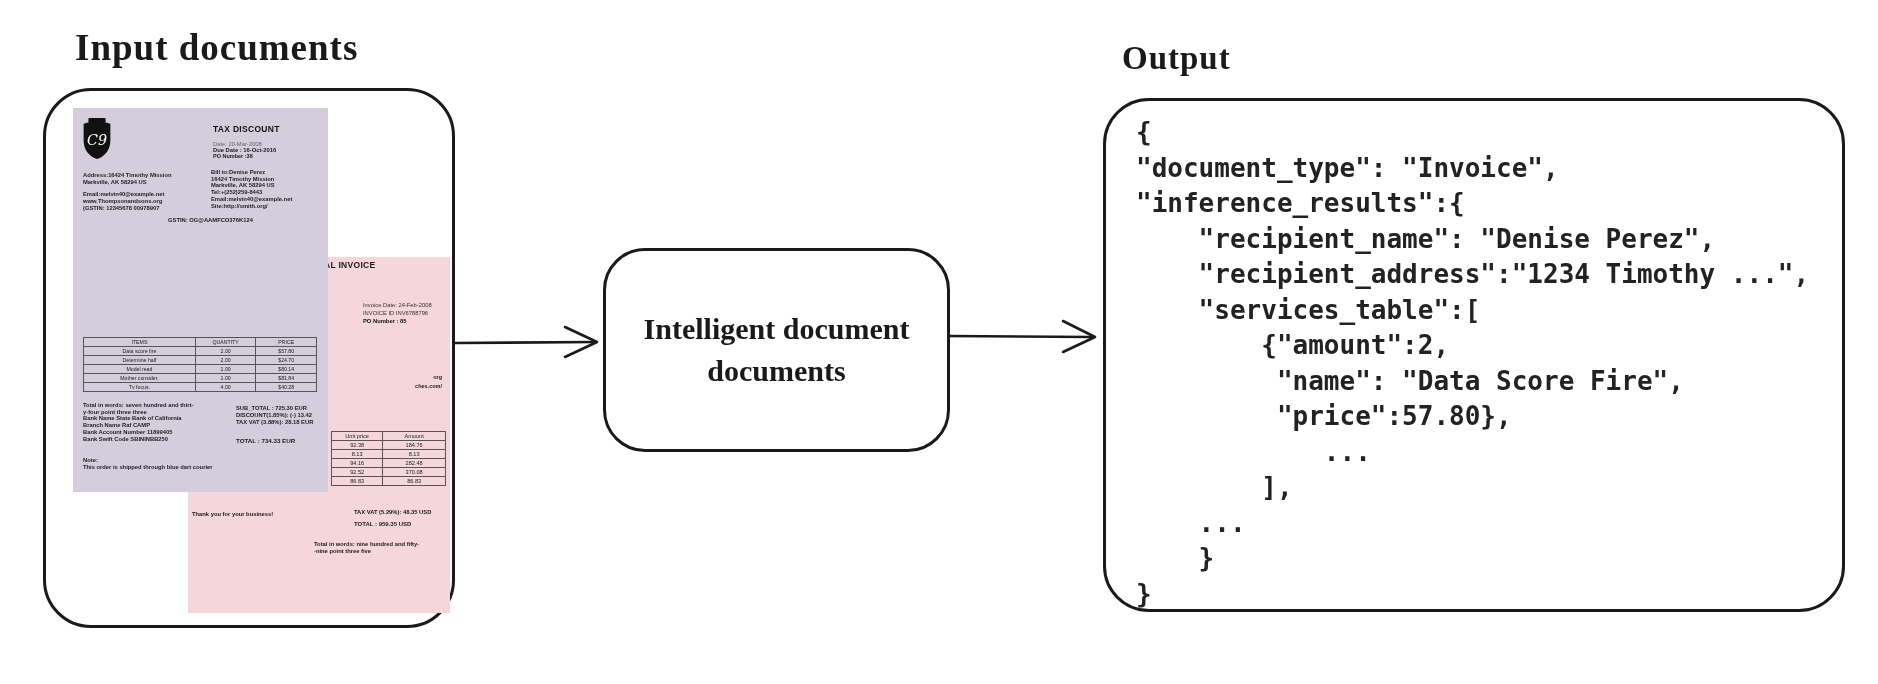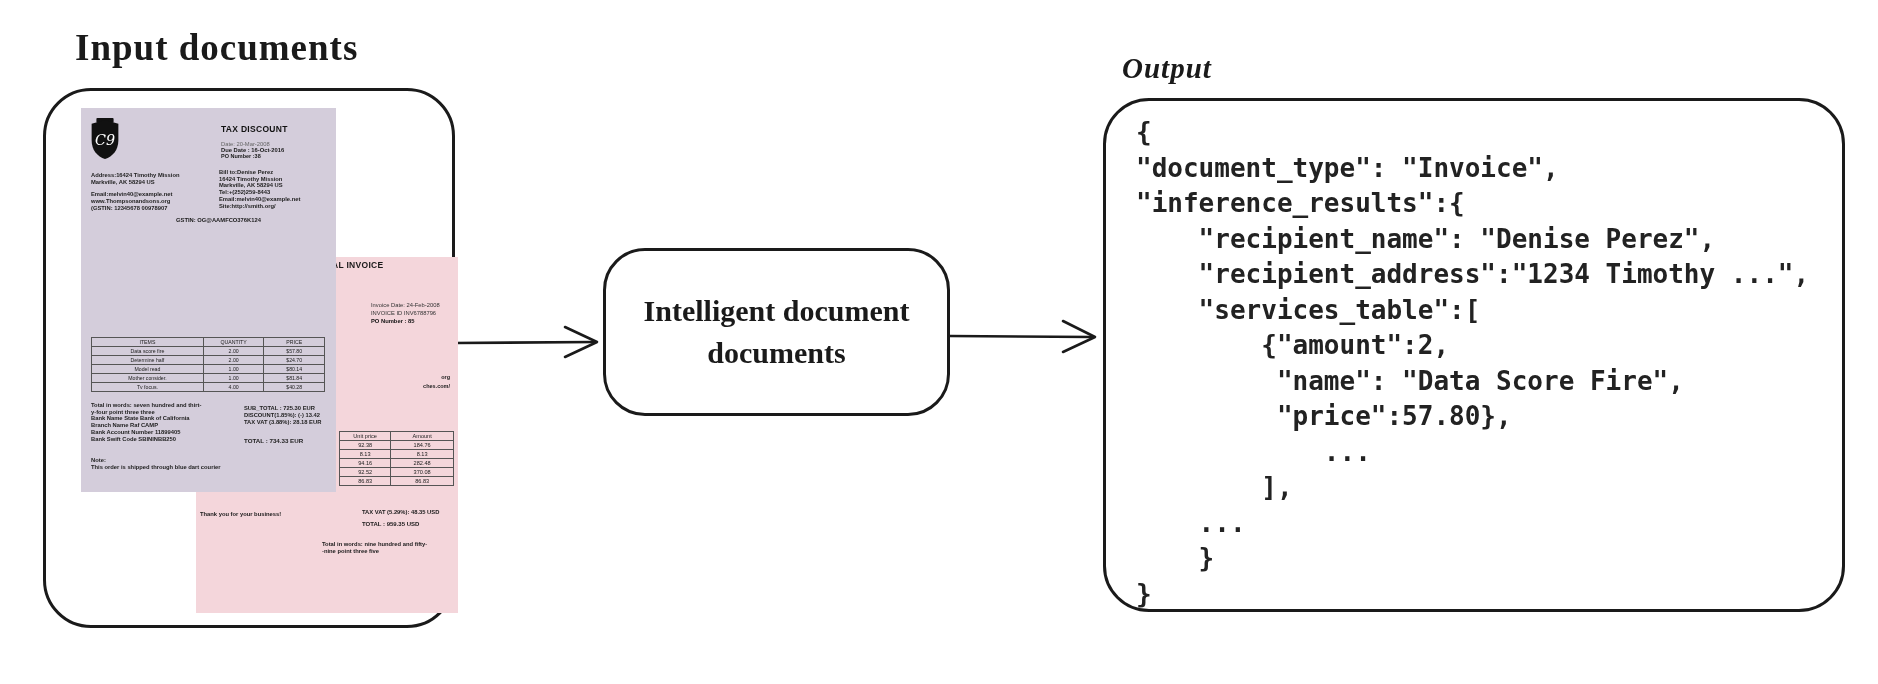--- a/index.html
+++ b/index.html
@@ -6,39 +6,39 @@
   html,body { background:#ffffff; }
   .canvas {
     position:relative; width:1878px; height:684px; background:#ffffff;
     font-family:"Liberation Sans", sans-serif; color:#1a1a1a; overflow:hidden;
   }
   .hand { font-family:cursive; font-weight:600; color:#1a1a1a; }
   .abs { position:absolute; }
 
   
   .label-input { left:60px; top:26px; font-size:37px; letter-spacing:1px;margin-left:15px; }
-  .label-output { left:1122px; top:52px; font-size:29px; letter-spacing:1px;font-style:italic; }
+  .label-output { left:1122px; top:40px; font-size:33px; letter-spacing:1px; }
 
   
   .input-box  { left:43px;  top:88px; width:412px; height:540px;
                 border:3px solid #1a1a1a; border-radius:48px; background:#fff; }
-  .process-box{ left:603px; top:248px; width:347px; height:168px;
+  .process-box{ left:603px; top:248px; width:347px; height:204px;
                 border:3px solid #1a1a1a; border-radius:42px; background:#fff;
                 display:flex; align-items:center; justify-content:center; }
   .process-text { font-size:30px; line-height:42px; text-align:center; }
   .output-box { left:1103px; top:98px; width:742px; height:514px;
                 border:3px solid #1a1a1a; border-radius:46px; background:#fff; }
   .code { padding:14px 0 0 30px; font-family:"DejaVu Sans Mono", monospace;
           font-weight:600; font-size:26px; line-height:35.5px; color:#222; }
   .code div { white-space:pre; }
 
   
   .doc-pink   { left:188px; top:257px; width:262px; height:356px; background:#f4d6db; z-index:1; }
   .doc-purple { left:73px;  top:108px; width:255px; height:384px; background:#d4cddb; z-index:2; }
-  .doc-pink, .doc-purple { position:absolute;margin-left:8px; }
+  .doc-pink, .doc-purple { position:absolute; }
 
   
   .p-logo  { left:8px; top:10px; width:32px; height:42px; }
   .p-head  { left:140px; top:16px; }
   .p-title { font-size:8.5px; font-weight:bold; letter-spacing:.3px; color:#111; }
   .p-date  { margin-top:7px; font-size:5.8px; color:#666; }
   .p-due   { font-size:5.8px; font-weight:bold; }
   .p-po    { font-size:5.5px; font-weight:bold; }
   .tiny    { font-size:5.8px; font-weight:bold; line-height:6.7px; color:#222; }
   .p-addr  { left:10px; top:64px; }

